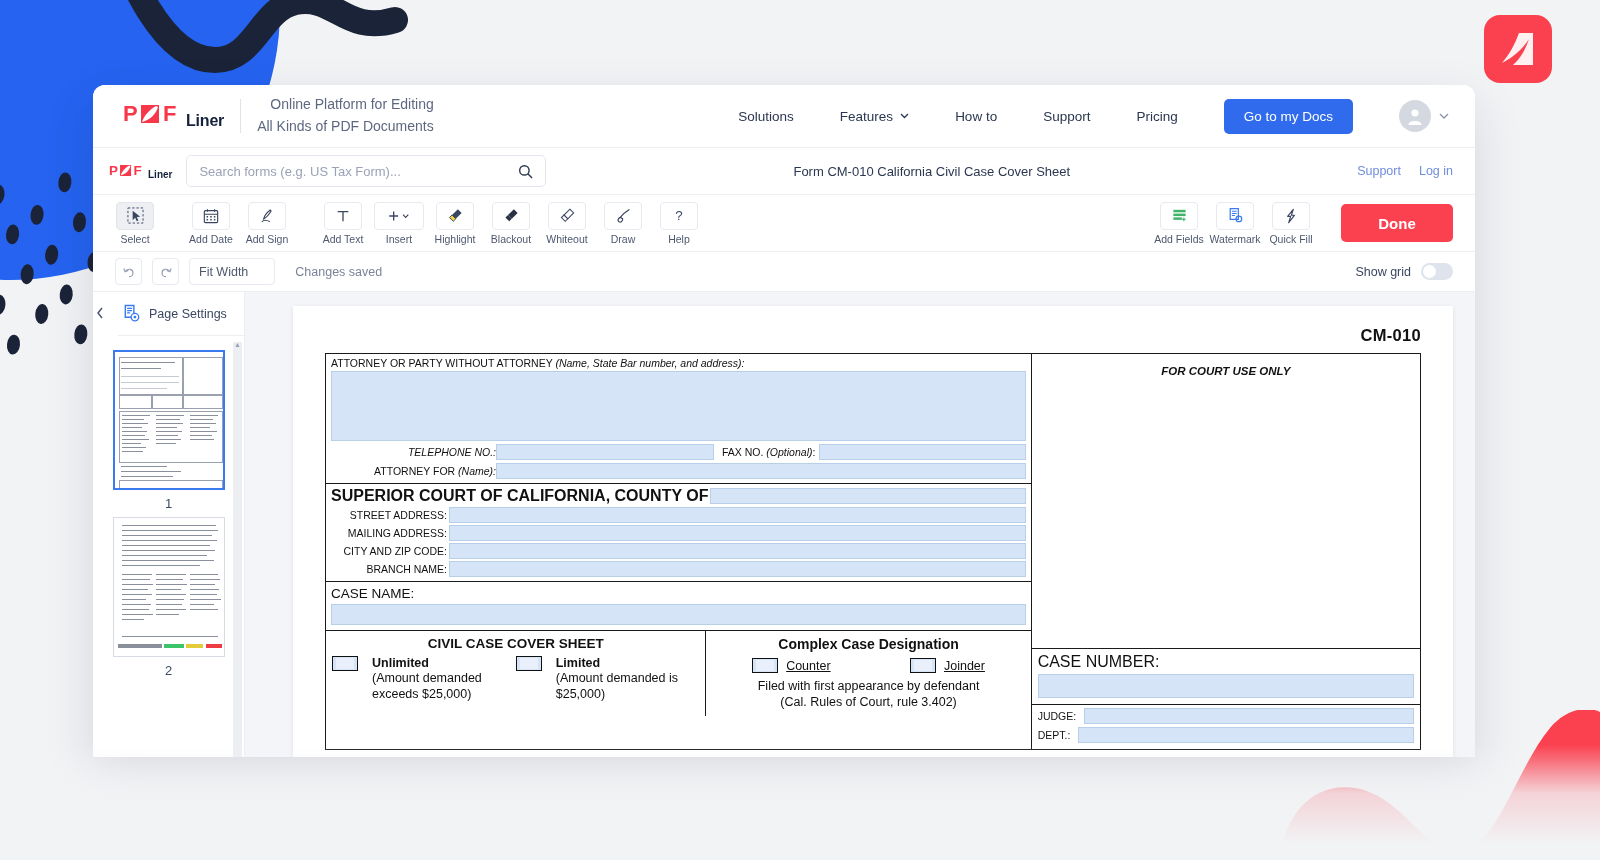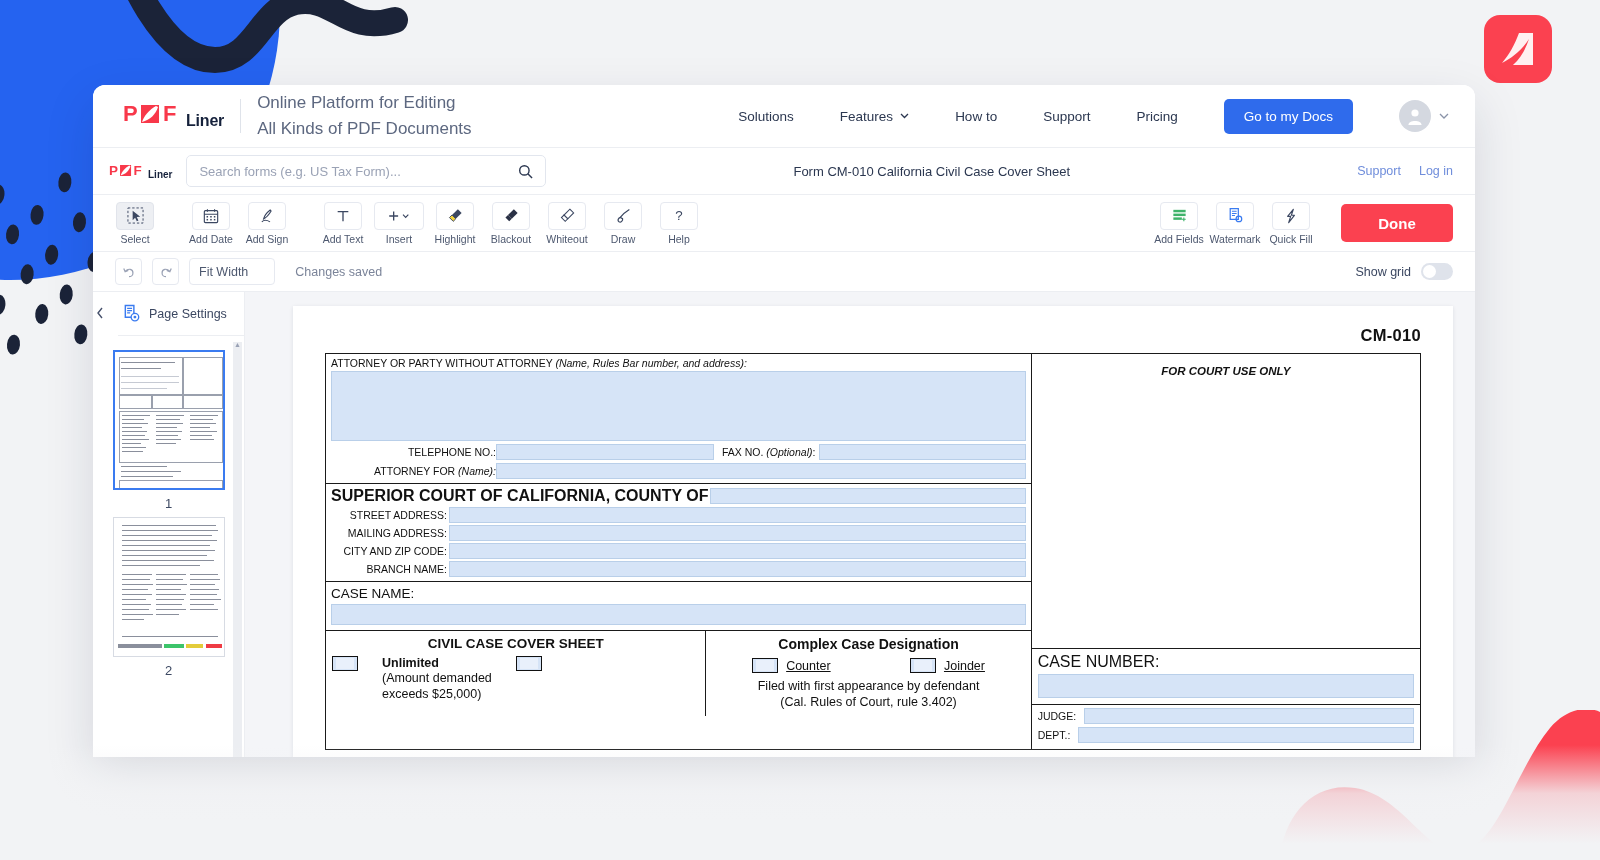--- a/index.html
+++ b/index.html
@@ -49,21 +49,21 @@
     display: flex; align-items: center;
     padding: 0 26px 0 30px;
     background: #fff;
     border-bottom: 1px solid #eceef2;
   }
   .logo-block { display: flex; align-items: center; gap: 16px; }
   .logo { display: flex; align-items: baseline; }
   .logo-mark { position: relative; display: flex; align-items: center; }
   .logo-word { font-size: 16px; font-weight: bold; color: #15213b; letter-spacing: -.2px; margin-left: 1px; }
   .tagline-sep { width: 1px; height: 34px; background: #dfe3ea; }
-  .tagline { font-size: 17px; line-height: 1.55; color: #5d6880; }
+  .tagline { font-size: 14px; line-height: 1.55; color: #5d6880; text-align: right; }
 
   .main-nav { margin-left: auto; display: flex; align-items: center; gap: 46px; }
   .nav-link {
     font-size: 13.5px; color: #2b3750; cursor: pointer;
     display: flex; align-items: center; gap: 7px; white-space: nowrap;
   }
   .btn-docs {
     background: #2f6bec; color: #fff; font-size: 13.5px;
     padding: 10px 20px; border-radius: 5px; border: none;
     cursor: pointer; white-space: nowrap; font-family: inherit;
@@ -231,21 +231,21 @@
   .case-sec { border-top: 1.6px solid #1a1a1a; padding: 4px 5px 5px 5px; }
   .case-hd { font-size: 13.5px; }
 
   .cover-row { border-top: 1.6px solid #1a1a1a; display: flex; }
   .cc-col { padding: 5px 6px; }
   .cc-1 { width: 54%; border-right: 1.6px solid #1a1a1a; }
   .cc-2 { flex: 1; }
   .cc-title { font-size: 13.5px; font-weight: bold; text-align: center; }
   .cc-title2 { font-size: 14px; font-weight: bold; text-align: center; }
   .chk-row { display: flex; margin-top: 5px; }
-  .chk-half { width: 50%; display: flex; gap: 24px; }
+  .chk-half { width: 50%; display: flex; gap: 14px; }
   .chk {
     width: 26px; height: 15px; border: 1.4px solid #111; background: #d6e4f7;
     flex: 0 0 26px; position: relative;
   }
   .chk::after { content:""; position:absolute; left:3px; top:1px; bottom:1px; right:3px; background:#e9f0fb; }
   .chk-txt { font-size: 12.5px; font-weight: bold; line-height: 1.15; }
   .chk-sub { font-size: 12.5px; line-height: 1.25; margin-top: 1px; }
   .cc2-chks { display: flex; justify-content: space-around; margin-top: 6px; text-decoration: underline; }
   .cc2-chk { display: flex; align-items: center; gap: 8px; font-size: 12.5px; }
   .cc2-note { text-align: center; font-size: 12.5px; line-height: 1.3; margin-top: 5px; }
@@ -671,25 +671,25 @@
       <div class="page">
         <div class="form-code">CM-010</div>
 
         <div class="form">
 
           <div class="f-left">
 
             <div class="attorney-sec">
               <div class="lbl">
                 <span>ATTORNEY OR PARTY WITHOUT ATTORNEY</span>
-                <i>(Name, Rules Bar number, and address):</i>
+                <i>(Name, State Bar number, and address):</i>
               </div>
               <div class="fld attorney-big"></div>
               <div class="tel-row">
-                <span class="lbl" style="width:165px;">TELEPHONE NO.:</span>
+                <span class="lbl" style="width:165px;font-style:italic;">TELEPHONE NO.:</span>
                 <div class="fld" style="width:218px;"></div>
                 <span class="lbl" style="padding:0 4px 0 8px;">
                   <span>FAX NO.</span>
                   <i>(Optional)</i>:
                 </span>
                 <div class="fld" style="flex:1;"></div>
               </div>
               <div class="tel-row">
                 <span class="lbl" style="width:165px;">
                   <span>ATTORNEY FOR</span>
@@ -733,20 +733,24 @@
                 <div class="chk-row">
                   <div class="chk-half">
                     <div class="chk"></div>
                     <div>
                       <div class="chk-txt">Unlimited</div>
                       <div class="chk-sub">(Amount demanded exceeds $25,000)</div>
                     </div>
                   </div>
                   <div class="chk-half">
                     <div class="chk"></div>
+                    <div>
+                      <div class="chk-txt">Limited</div>
+                      <div class="chk-sub">(Amount demanded is $25,000)</div>
+                    </div>
                   </div>
                 </div>
               </div>
               <div class="cc-col cc-2">
                 <div class="cc-title2">Complex Case Designation</div>
                 <div class="cc2-chks">
                   <div class="cc2-chk">
                     <div class="chk"></div>
                     <span>Counter</span>
                   </div>

